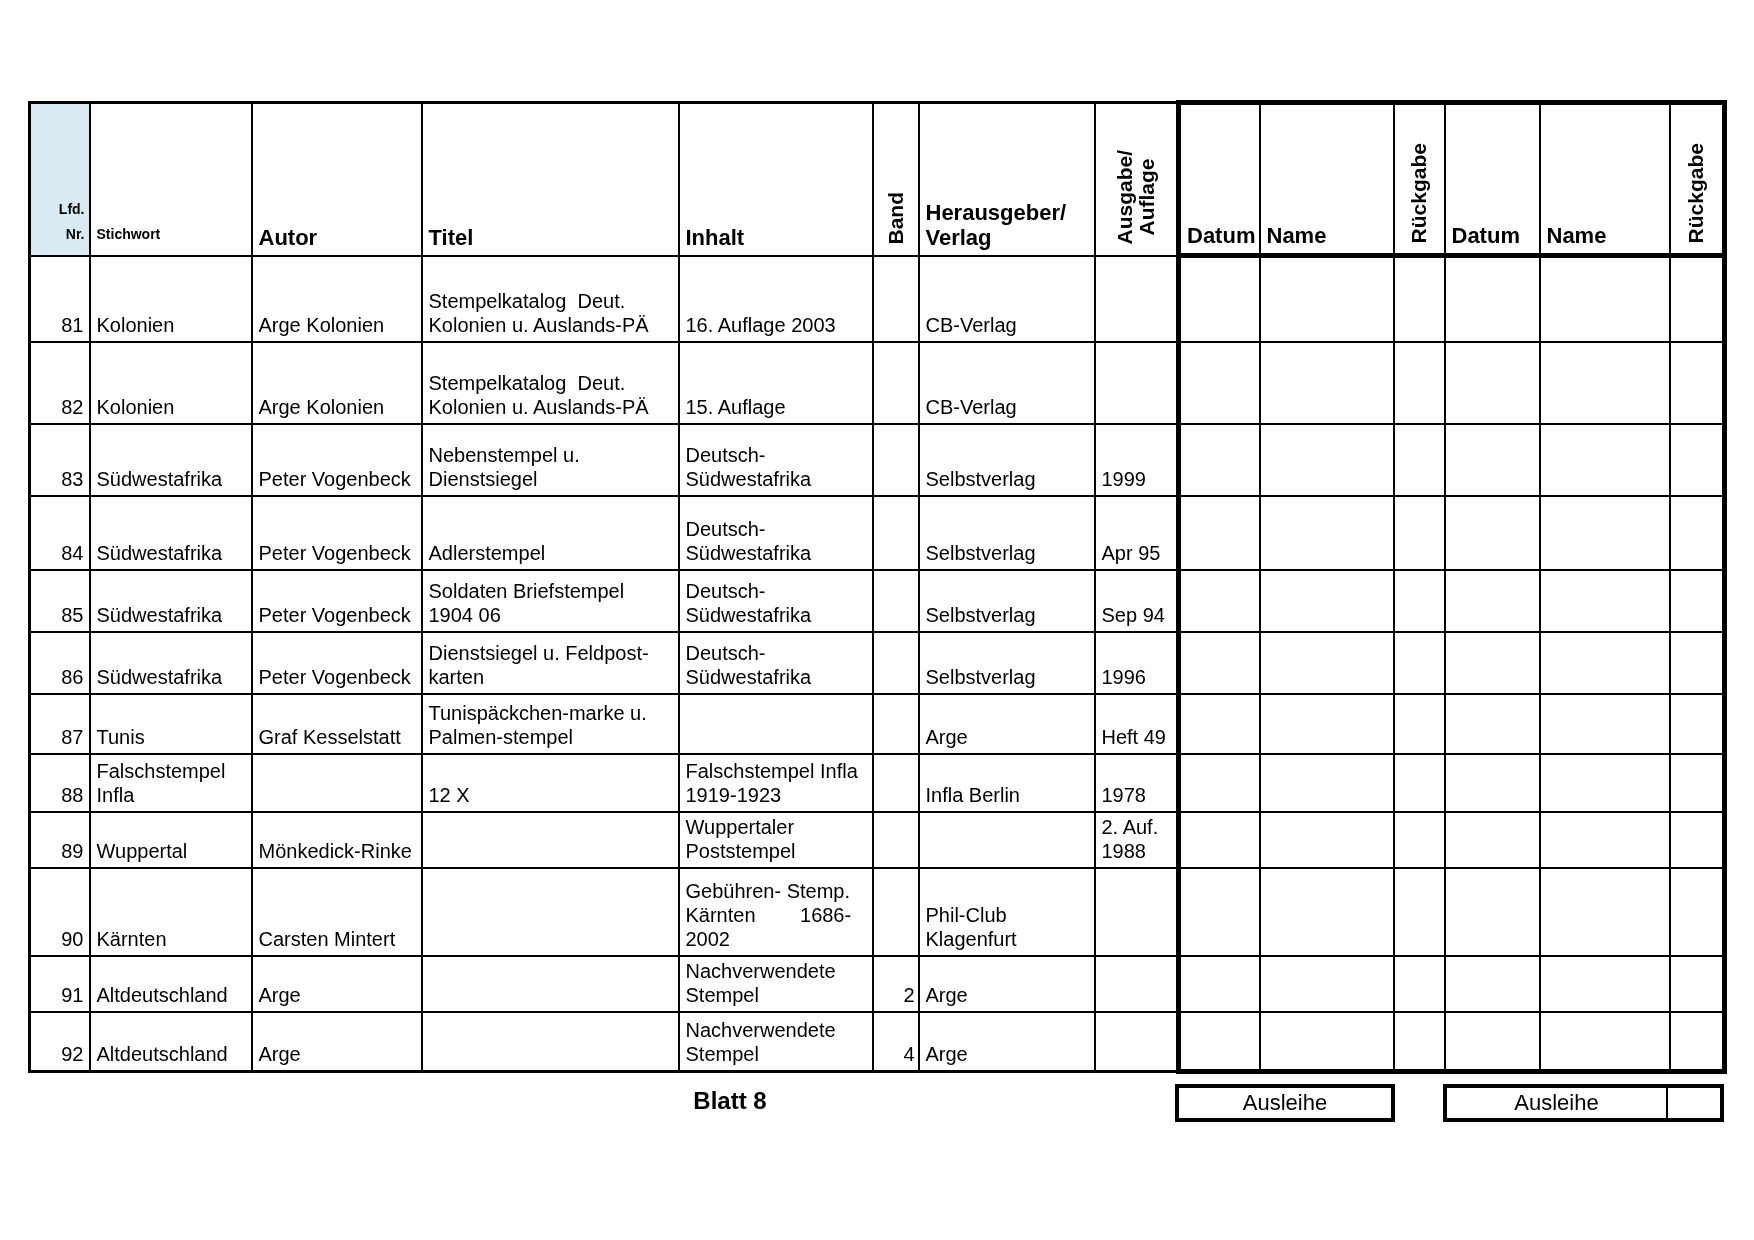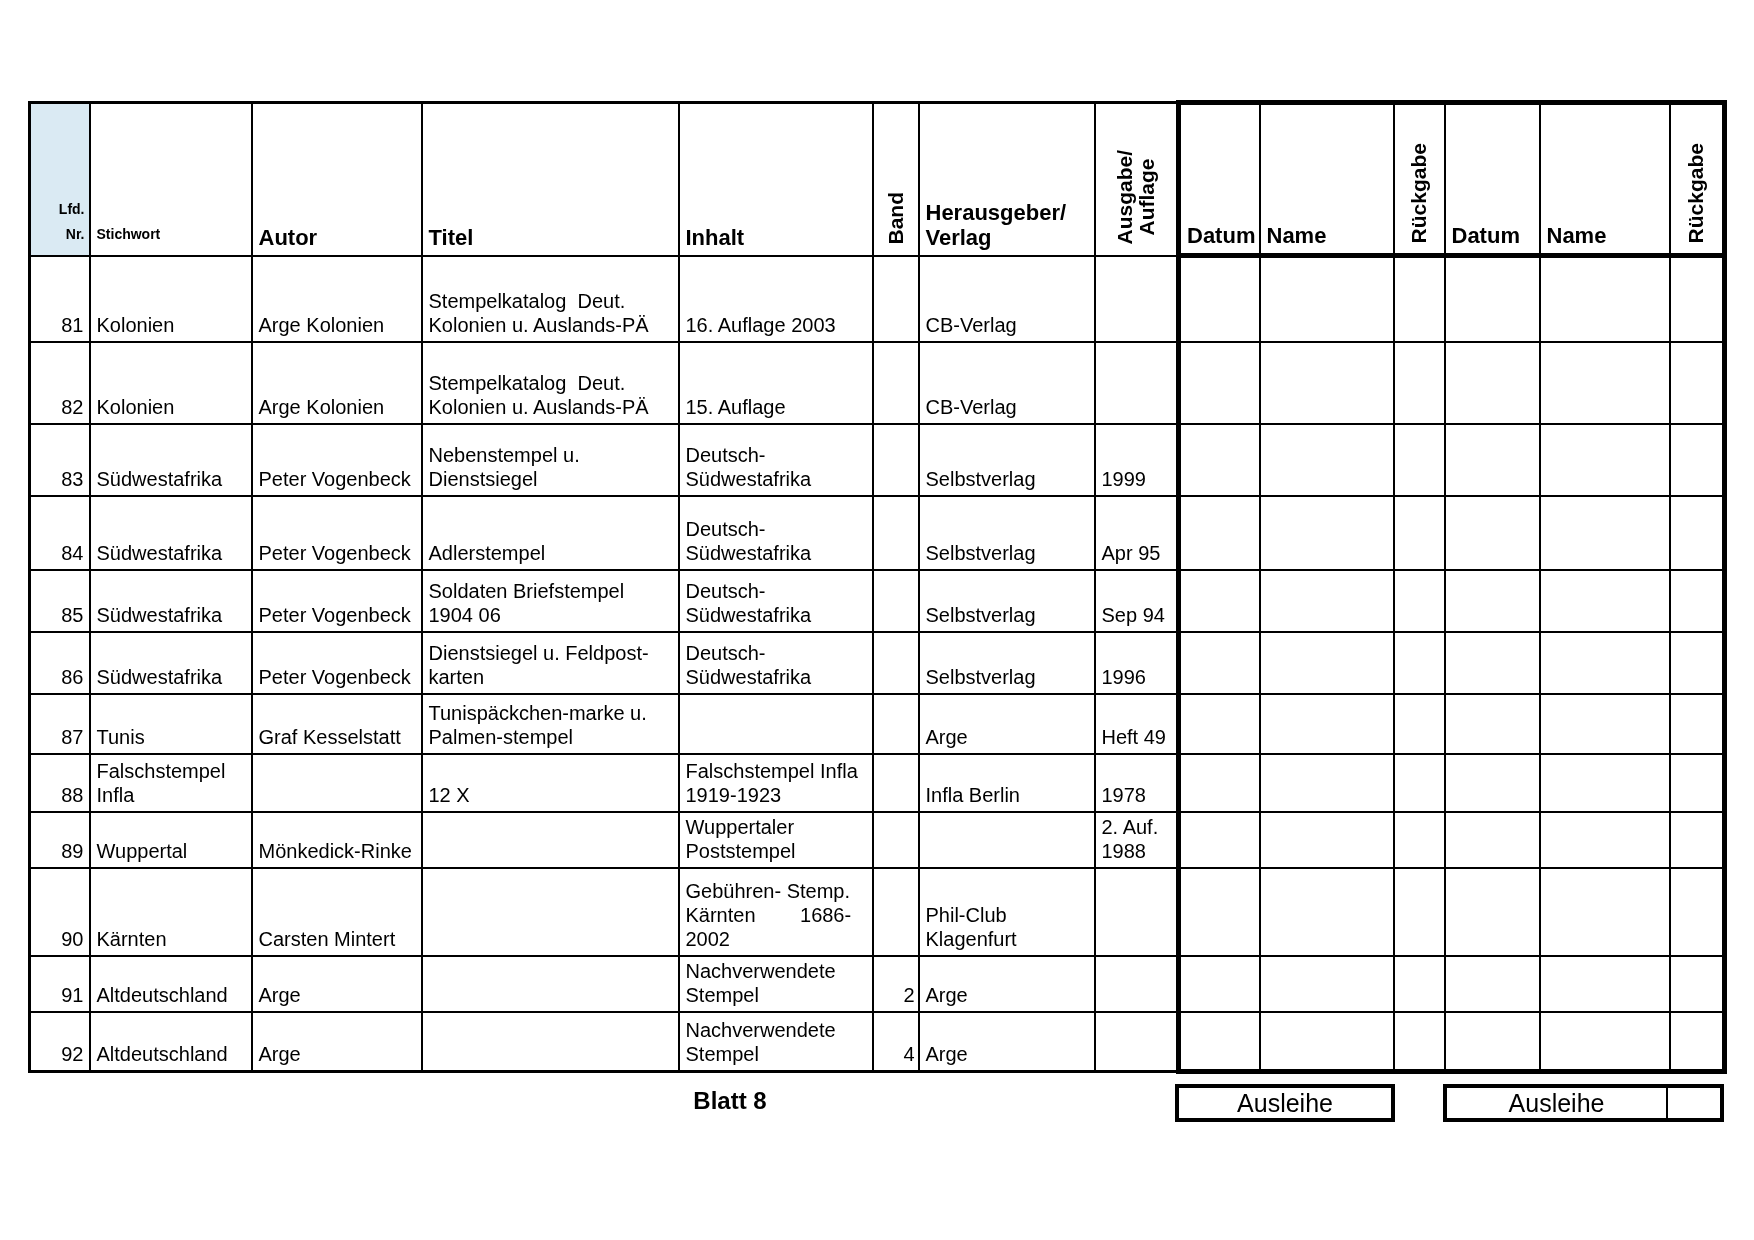--- a/index.html
+++ b/index.html
@@ -45,21 +45,21 @@
     position:absolute; left:655px; top:1087px; width:150px;
     text-align:center; font-weight:bold; font-size:24px;
   }
   .ausleihe-box {
     position:absolute; top:1084px; height:38px; background:#fff;
     border:4px solid #000; box-sizing:border-box; display:flex; align-items:stretch;
   }
   .ausleihe-box.left  { left:1175px; width:220px; }
   .ausleihe-box.right { left:1443px; width:281px; }
   .ausleihe-label {
-    flex:1; display:flex; align-items:center; justify-content:center; font-size:25px;
+    flex:1; display:flex; align-items:center; justify-content:center; font-size:22px;
   }
   .ausleihe-empty { width:52px; border-left:2px solid #000; }
 </style>
 </head>
 <body>
 
 <div class="page">
 
   <table class="main">
     <colgroup>

